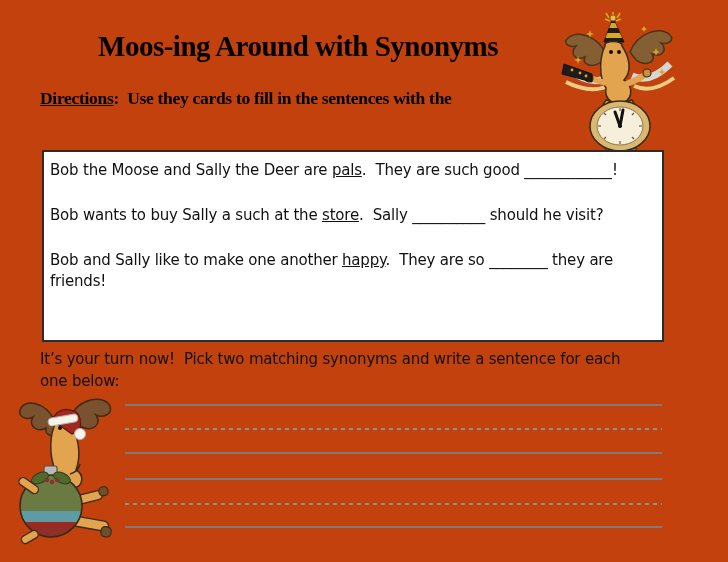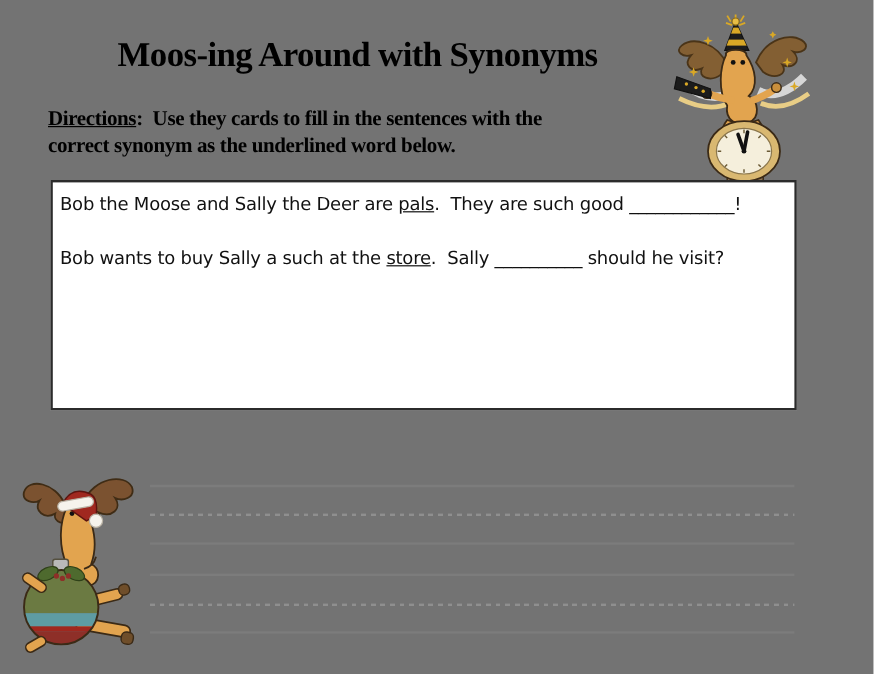--- a/index.html
+++ b/index.html
@@ -1,16 +1,16 @@
 <!DOCTYPE html>
 <html><head>
 <meta charset="utf-8">
 <style>
   html,body{margin:0;padding:0;background:#fff;}
-  .page{position:relative;width:728px;height:562px;background:#737373;overflow:hidden;
+  .page{position:relative;width:728px;height:562px;background:#c2410c;overflow:hidden;
         font-family:"DejaVu Sans",sans-serif;color:#111;}
   
   .title{position:absolute;left:28px;top:30px;width:540px;text-align:center;
          font-family:"Liberation Serif",serif;font-weight:bold;font-size:29px;
          letter-spacing:-0.5px;color:#000;white-space:pre;}
   .directions{position:absolute;left:40px;top:87px;width:520px;
               font-family:"Liberation Serif",serif;font-weight:bold;font-size:17.5px;
               line-height:23px;letter-spacing:-0.3px;color:#000;white-space:pre;}
   .directions .dlabel{text-decoration:underline;}
   
@@ -117,29 +117,31 @@
       <polygon points="34,18 35,21 38,22 35,23 34,26 33,23 30,22 33,21"></polygon>
       <polygon points="100,36 101,39 104,40 101,41 100,44 99,41 96,40 99,39"></polygon>
       <polygon points="22,44 23,47 26,48 23,49 22,52 21,49 18,48 21,47"></polygon>
       <polygon points="106,56 107,59 110,60 107,61 106,64 105,61 102,60 105,59"></polygon>
       <polygon points="88,14 89,16 91,17 89,18 88,20 87,18 85,17 87,16"></polygon>
     </g>
   </svg>
 
   <div class="title">Moos-ing Around with Synonyms</div>
 
-  <div class="directions"><span class="dlabel">Directions</span><span>:  </span><span>Use they cards to fill in the sentences with the</span><br><span>correct synonym as the underlined word below.</span></div>
+  <div class="directions"><span class="dlabel">Directions</span><span>:  </span><span>Use they cards to fill in the sentences with the</span><br></div>
 
   <div class="sbox">
     <div id="sentence-list">
         <div class="sentence"><span>Bob the Moose and Sally the Deer are </span><span class="u">pals</span><span>.  They are such good </span><span>____________</span><span>!</span></div>
         <div class="sentence"><span>Bob wants to buy Sally a such at the </span><span class="u">store</span><span>.  Sally </span><span>__________</span><span> should he visit?</span></div>
+        <div class="sentence"><span>Bob and Sally like to make one another </span><span class="u">happy</span><span>.  They are so </span><span>________</span><span> they are</span><br><span>friends!</span></div>
       </div>
   </div>
 
+  <div class="turn"><span>It’s your turn now!  Pick two matching synonyms and write a sentence for each</span><br><span>one below:</span></div>
 
   <svg class="moose-x" viewBox="0 0 110 162" aria-hidden="true">
 
     <g fill="#7b5230" stroke="#3f2c15" stroke-width="1.5">
       <path d="M40,30 C32,12 10,8 6,20 C4,28 14,30 19,27 C14,36 23,43 32,38 C30,45 40,49 46,42 Z"></path>
       <path d="M56,28 C64,8 90,4 96,16 C99,25 88,28 82,25 C88,34 79,42 68,37 C72,45 61,49 55,41 Z"></path>
     </g>
 
     <g>
       <path d="M42,32 C40,26 58,26 56,32 C64,46 68,64 62,80 C70,84 70,96 60,98 C50,100 40,94 42,82 C34,64 36,44 42,32 Z" fill="#e2a44f" stroke="#3b2a16" stroke-width="1.5"></path>

